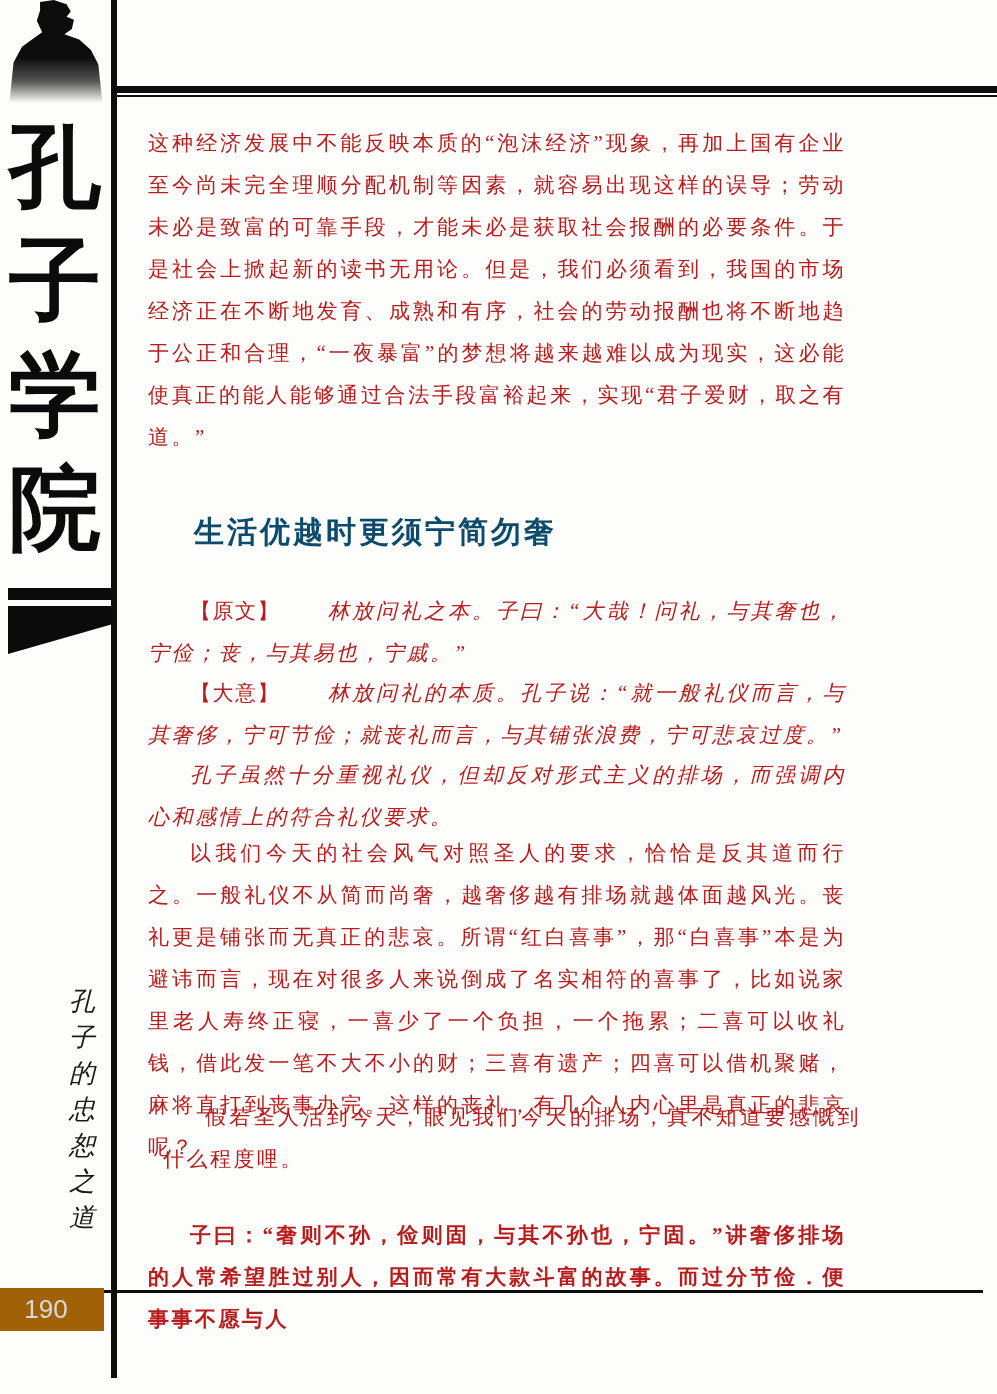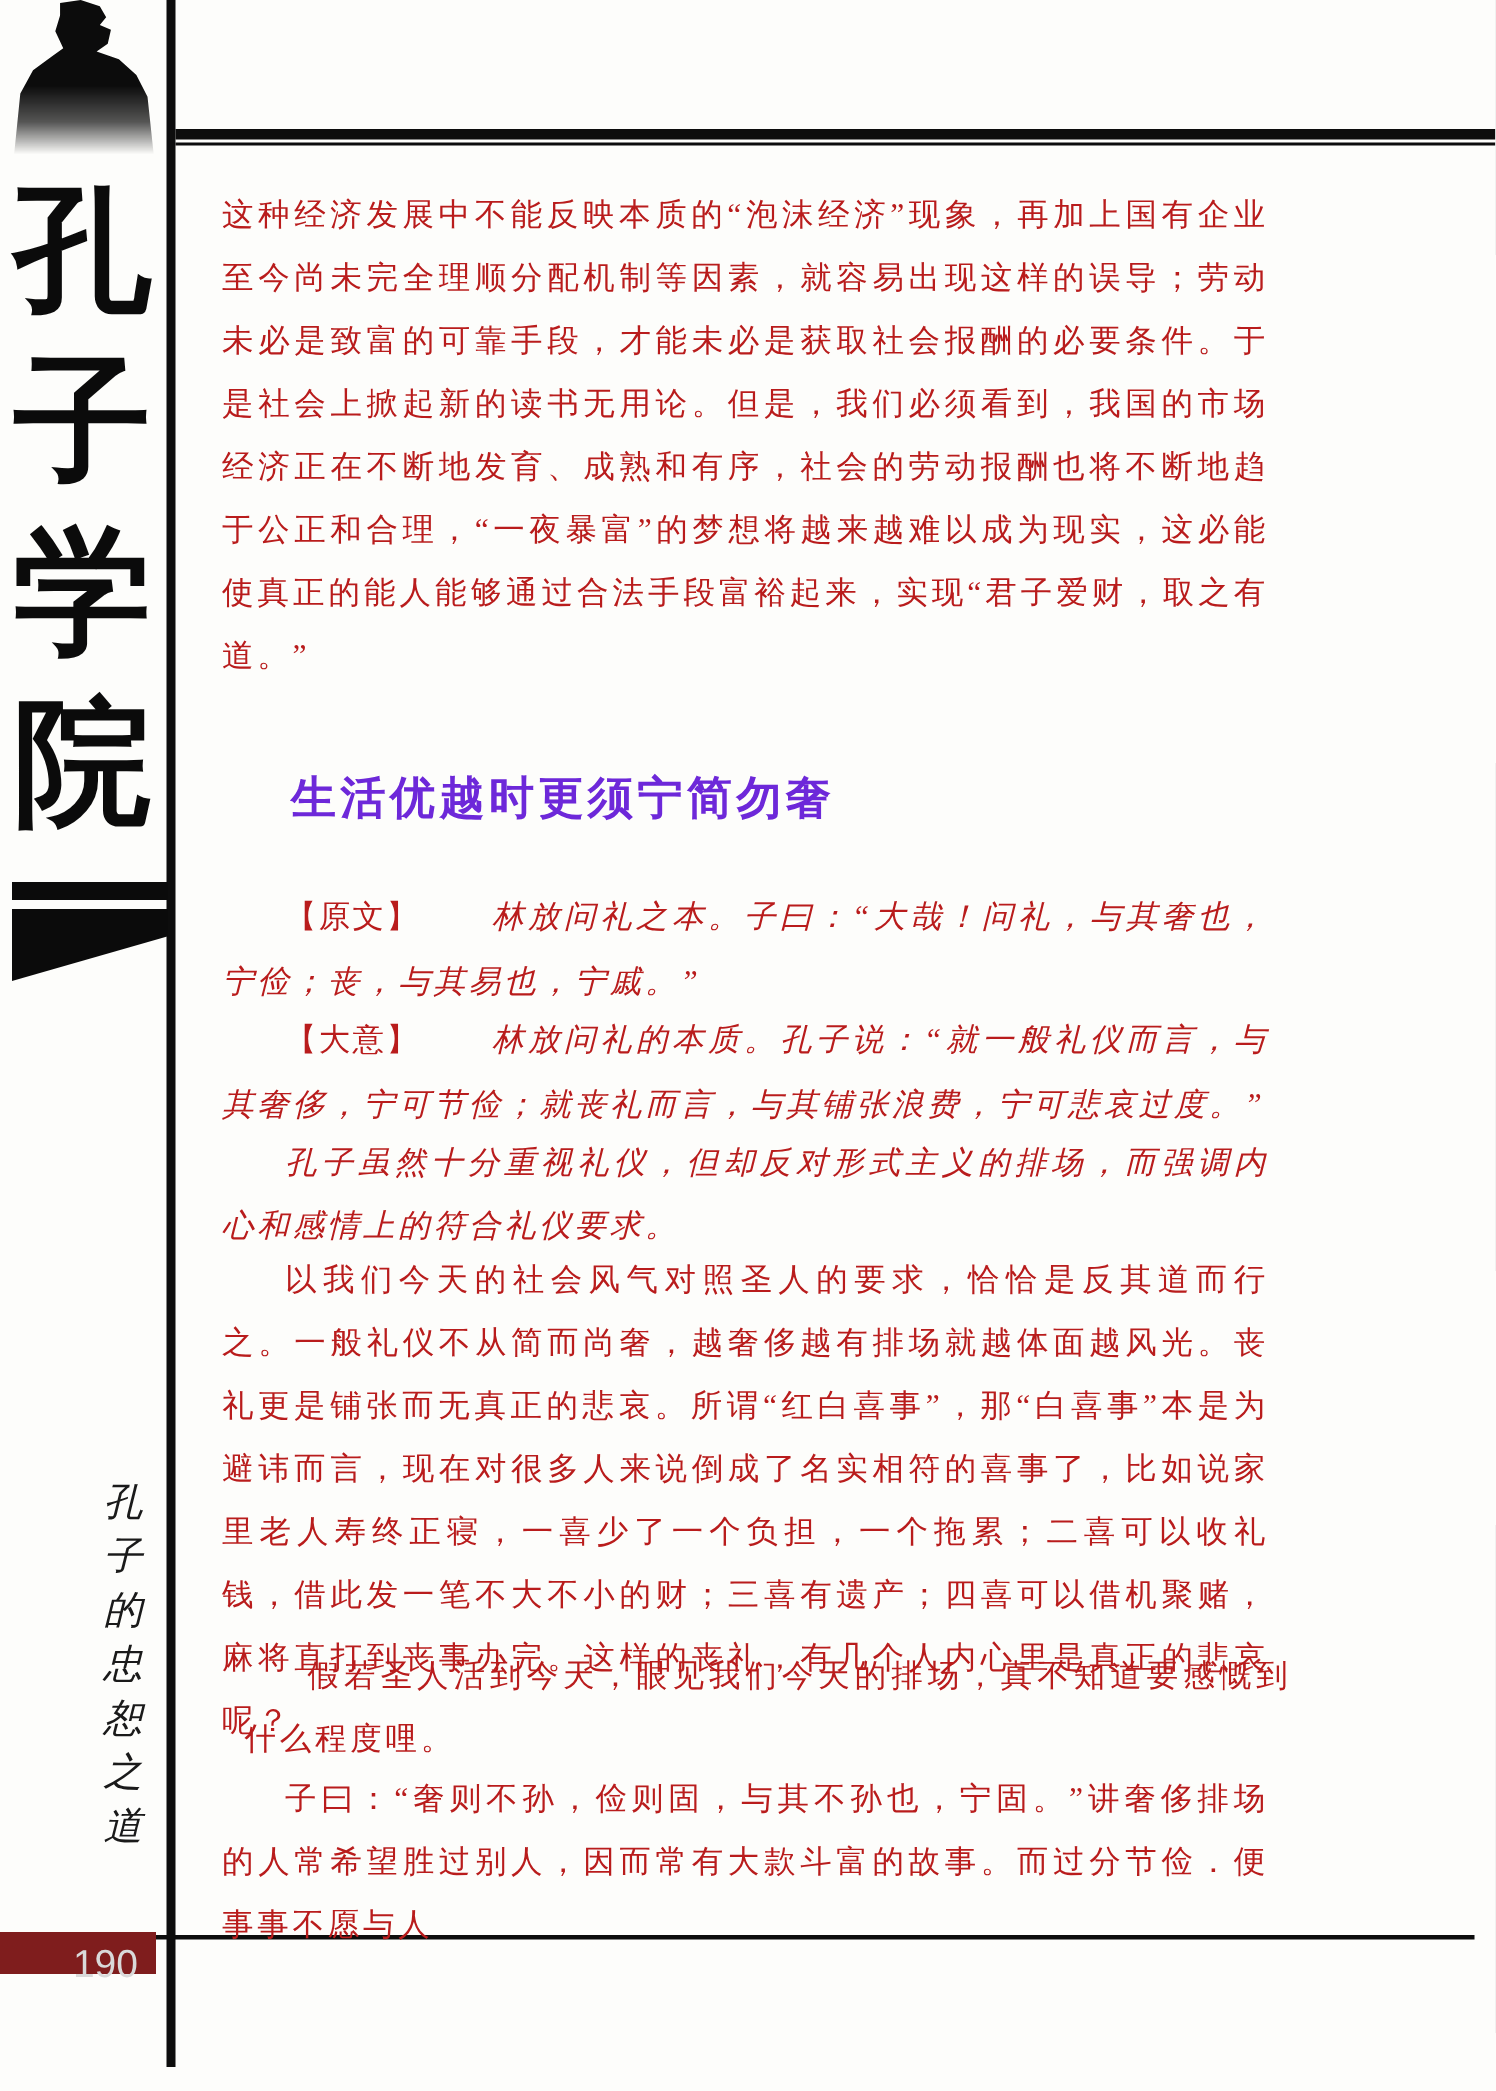--- a/index.html
+++ b/index.html
@@ -67,27 +67,27 @@
     width: 36px;
     text-align: center;
     font-size: 26px;
     line-height: 36px;
     font-style: italic;
     color: #1a1a1a;
   }
   .pageno-bar {
     position: absolute;
     left: 0; top: 1288px;
-    width: 104px; height: 28px;
-    background: #7f1d1d;
+    width: 104px; height: 43px;
+    background: #a16207;
     color: #d9d9d9;
     font-family: "Liberation Sans", sans-serif;
     font-size: 26px;
     line-height: 42px;
-    text-align: right;
+    text-align: center;
     padding-right: 12px;
   }
 
   
   .top-rule {
     position: absolute;
     left: 117px; top: 86px;
     width: 880px;
   }
   .top-rule .thick { height: 7px; background: #0d0d0d; }
@@ -115,28 +115,28 @@
     color: #b91c1c;
   }
   .indent { text-indent: 2em; }
   .p-intro   { top: 122px; }
   .sec-title {
     position: absolute;
     top: 512px; left: 46px;
     font-size: 30px;
     font-weight: bold;
     letter-spacing: 3px;
-    color: #6d28d9;
+    color: #0c4a6e;
   }
   .p-orig    { top: 590px; }
   .p-mean    { top: 672px; }
   .p-c0      { top: 754px; font-style: italic; }
   .p-c1      { top: 832px; }
   .p-c2      { top: 1096px; margin-left: 15px; }
-  .p-c3      { top: 1178px; }
+  .p-c3      { top: 1214px; font-weight: bold; }
   .blabel {
     font-weight: normal;
     font-family: "Liberation Sans", sans-serif;
     letter-spacing: 1px;
   }
   .kai { font-style: italic; margin-left: 48px; }
 </style>
 </head>
 <body>
 

